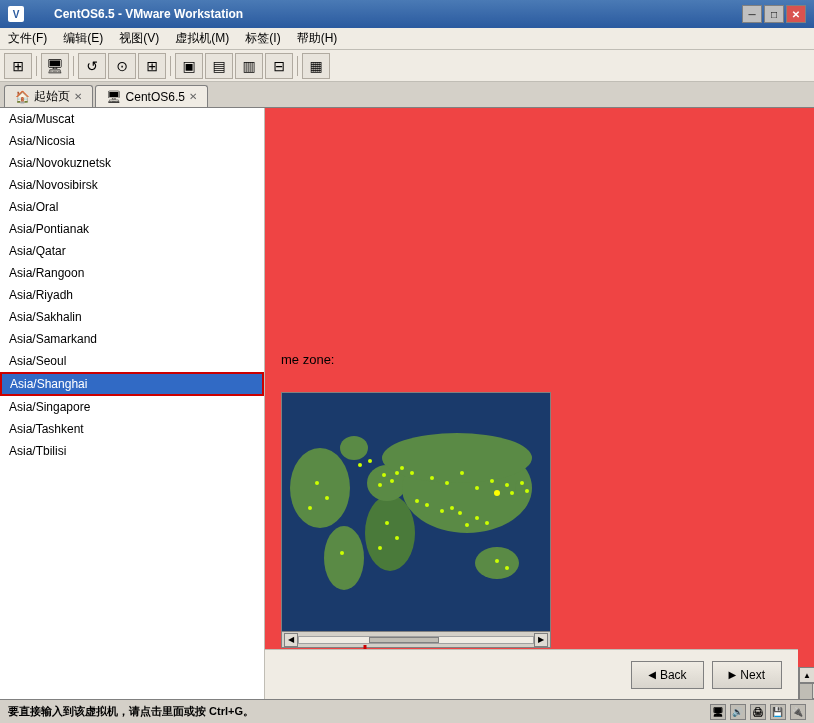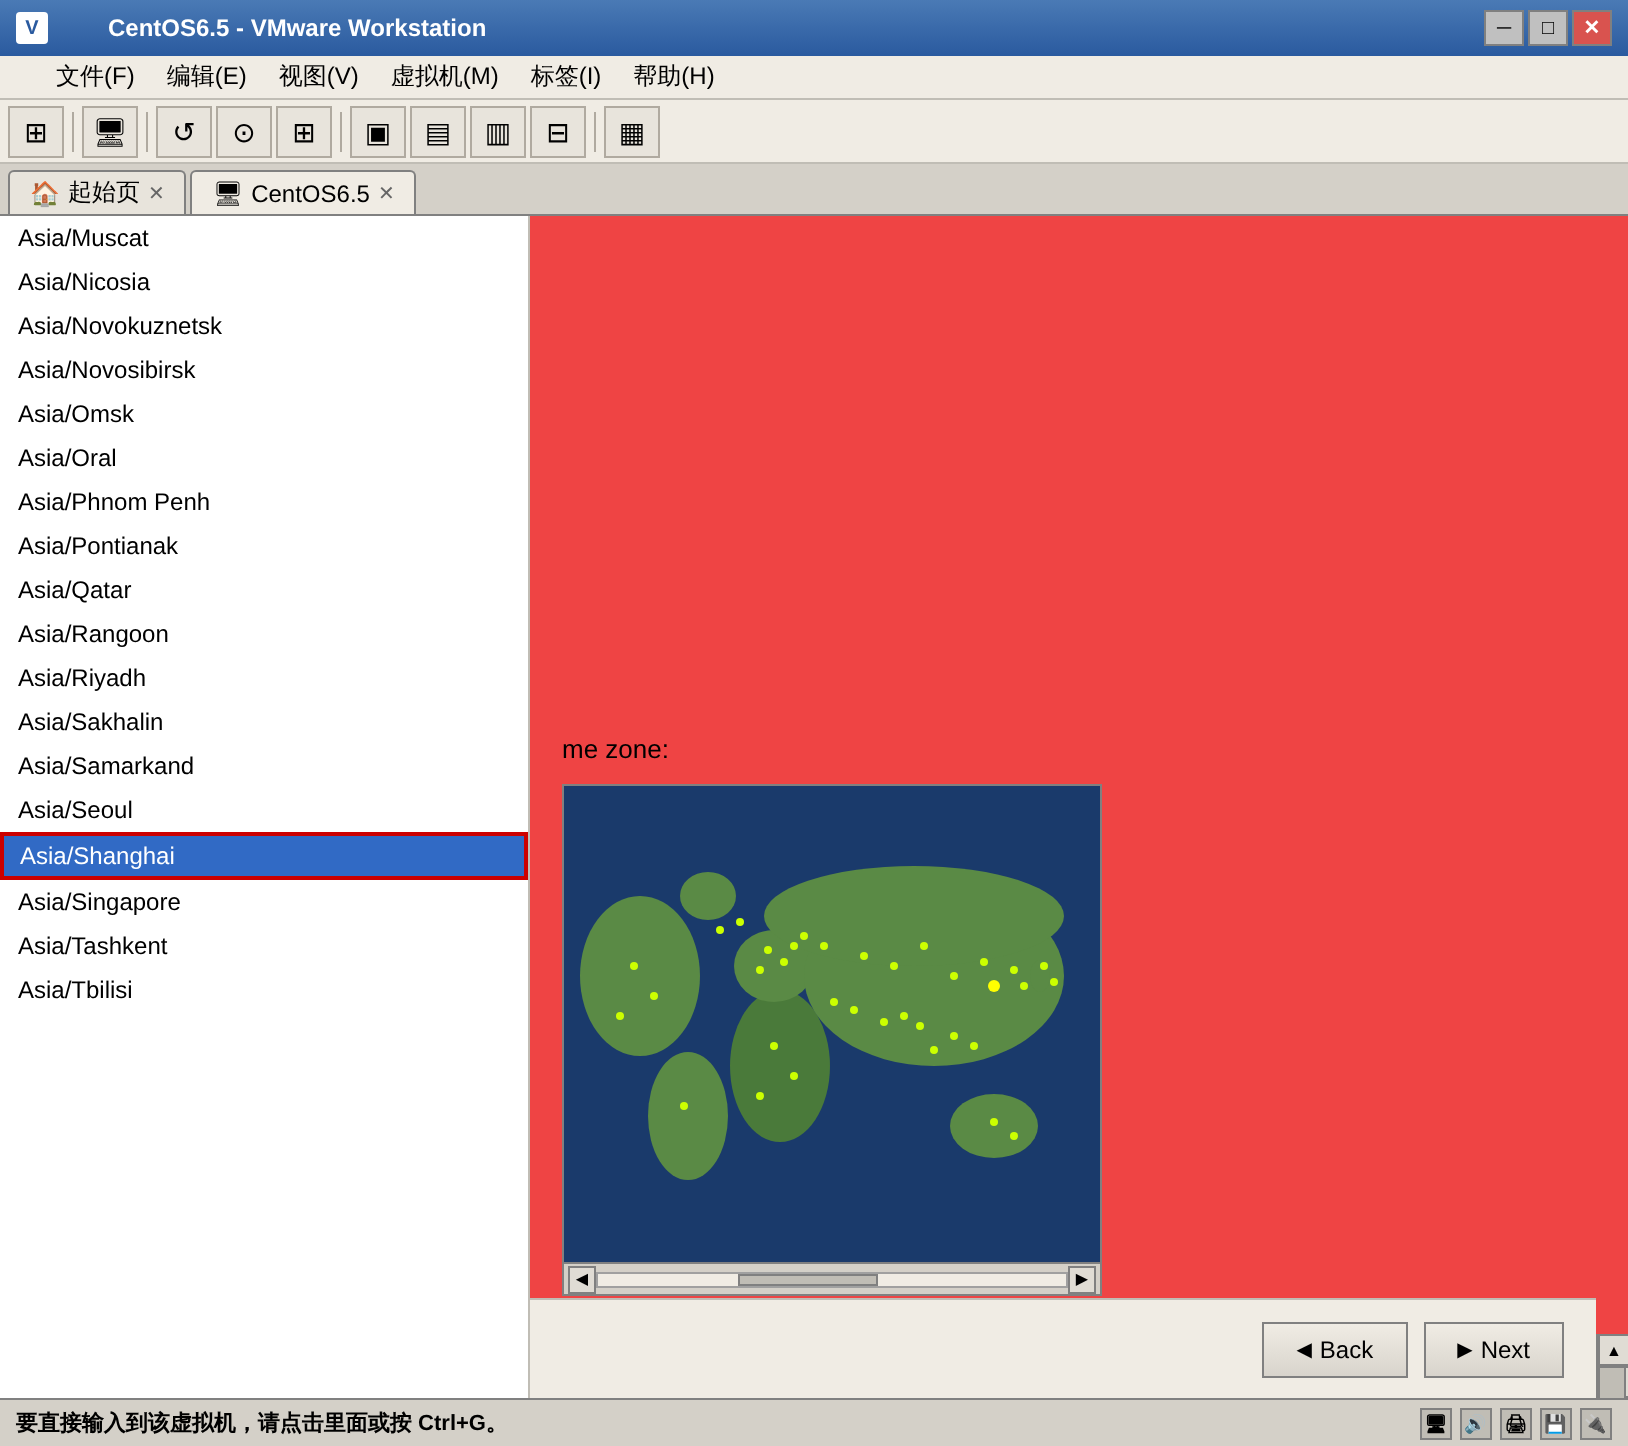--- a/index.html
+++ b/index.html
@@ -56,21 +56,21 @@
       color: #000;
     }
     .tb-btn.close { background: #d9534f; color: white; }
 
     
     .menu-bar {
       background: #f0ece4;
       height: 22px;
       display: flex;
       align-items: center;
-      padding: 0 20px;
+      padding: 0 0;
       border-bottom: 1px solid #c0bdb5;
     }
     .menu-item {
       padding: 2px 8px;
       font-size: 12px;
       cursor: pointer;
       color: #000;
     }
 
     
@@ -158,21 +158,21 @@
     
     .right-panel {
       flex: 1;
       padding: 12px 16px;
       position: relative;
       overflow: hidden;
     }
 
     .tz-label {
       font-size: 13px;
-      margin-bottom: 10px;
+      margin-bottom: 25px;
       color: #000;
     }
 
     
     .map-container {
       width: 270px;
       height: 240px;
       border: 1px solid #808080;
       background: #1a3a6b;
       position: relative;
@@ -386,23 +386,21 @@
 </div>
 
 <div class="main-content">
 
   <div class="timezone-list" id="tz-list">
 
   <div class="timezone-item">Asia/Muscat</div>
       <div class="timezone-item">Asia/Nicosia</div>
       <div class="timezone-item">Asia/Novokuznetsk</div>
       <div class="timezone-item">Asia/Novosibirsk</div>
-      <div class="timezone-item">Asia/Omsk</div>
       <div class="timezone-item">Asia/Oral</div>
-      <div class="timezone-item">Asia/Phnom Penh</div>
       <div class="timezone-item">Asia/Pontianak</div>
       <div class="timezone-item">Asia/Qatar</div>
       <div class="timezone-item">Asia/Rangoon</div>
       <div class="timezone-item">Asia/Riyadh</div>
       <div class="timezone-item">Asia/Sakhalin</div>
       <div class="timezone-item">Asia/Samarkand</div>
       <div class="timezone-item">Asia/Seoul</div>
       <div class="timezone-item selected-highlighted">Asia/Shanghai</div>
       <div class="timezone-item">Asia/Singapore</div>
       <div class="timezone-item">Asia/Tashkent</div>

